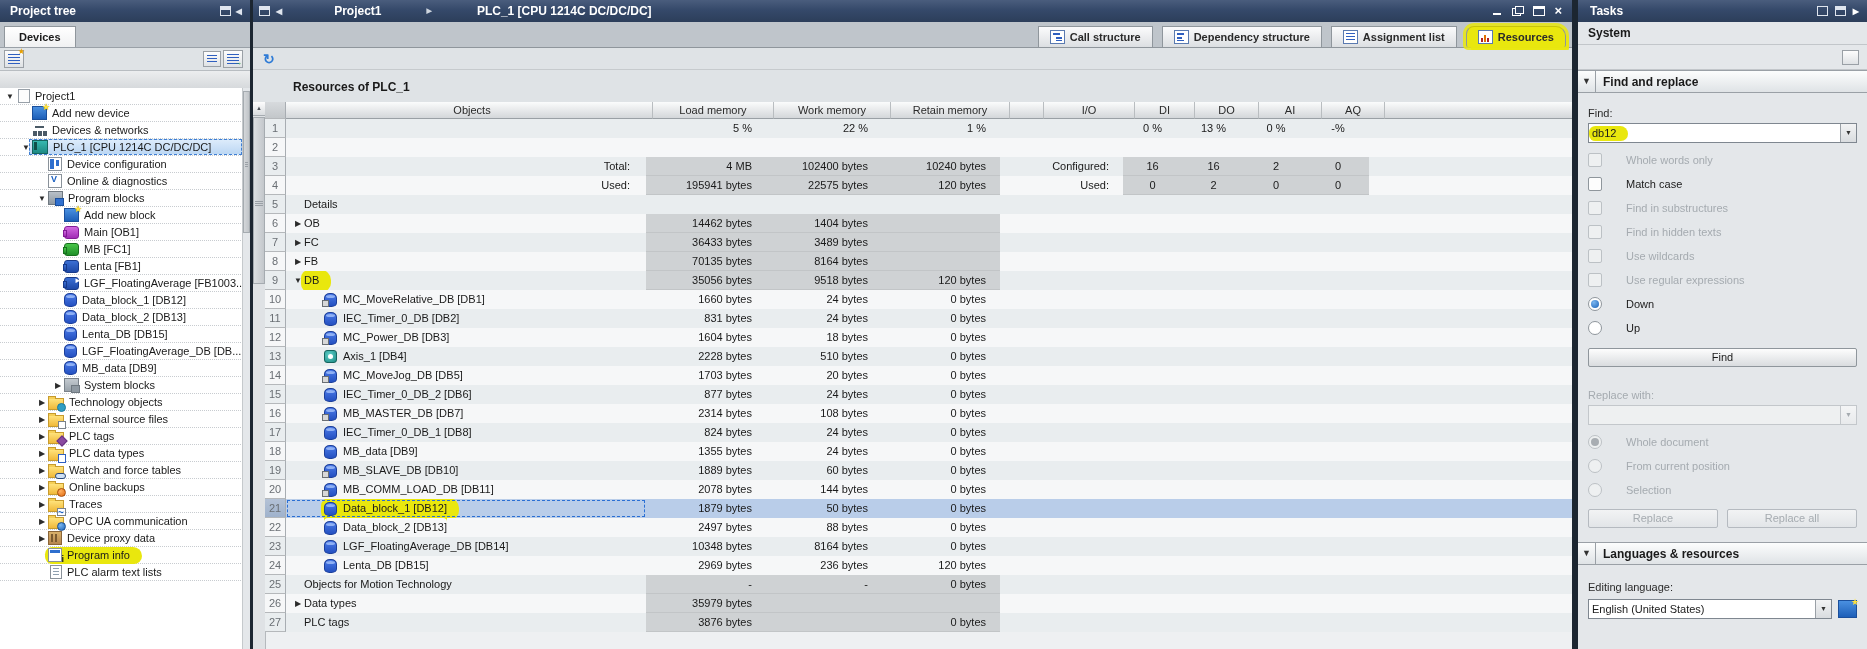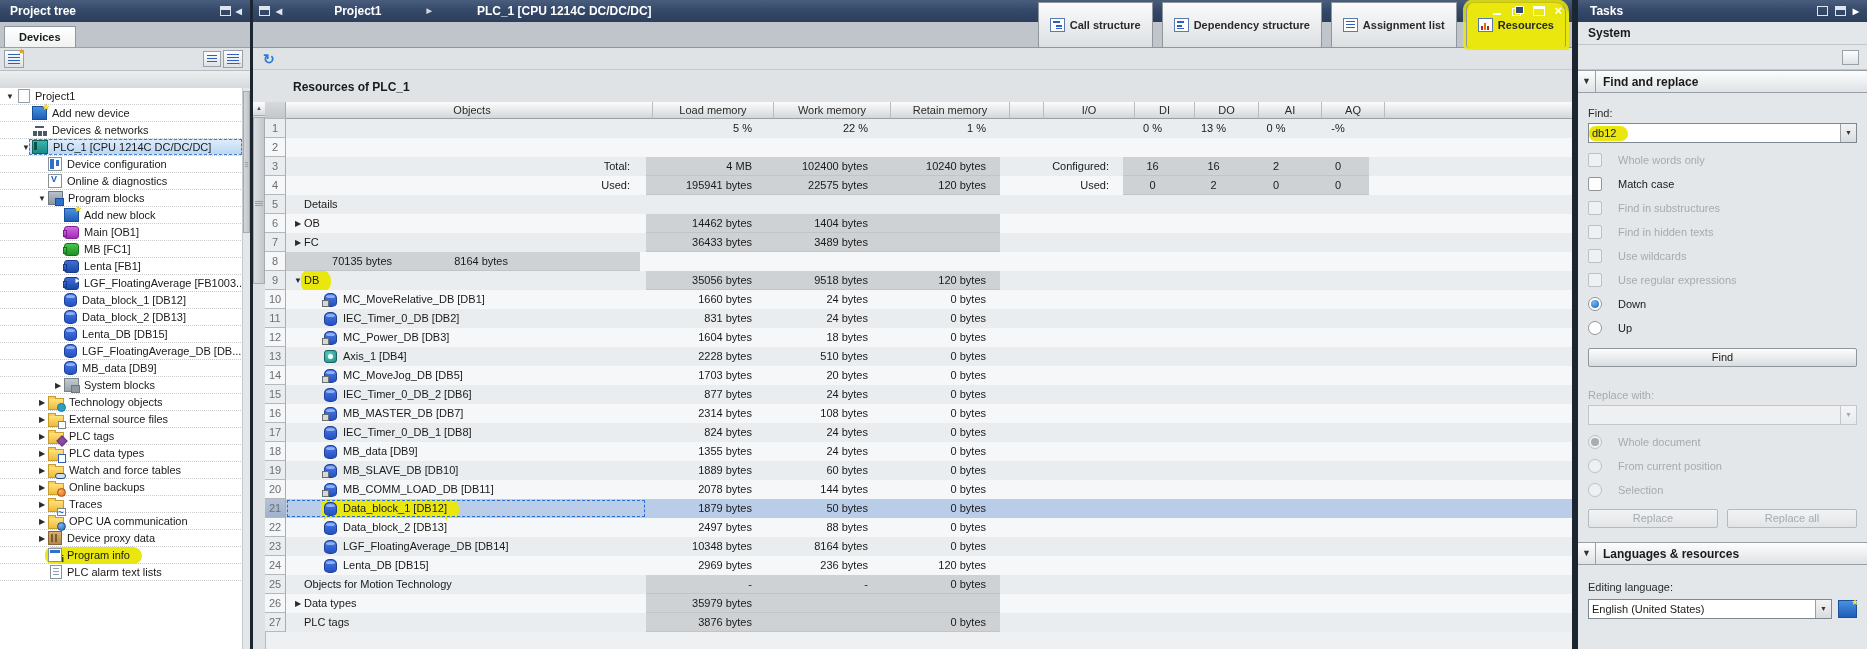--- a/index.html
+++ b/index.html
@@ -100,21 +100,21 @@
   .collapse-icons{display:flex;gap:6px;align-items:center;margin-right:14px;}
   .crumb-sep{font-size:7px;color:#cfd6df;margin:0 7px;}
   .winbtns{margin-left:auto;display:flex;gap:9px;align-items:center;padding-right:10px;}
   .wbtn{width:12px;height:10px;position:relative;display:inline-block;}
   .wbtn.min::after{content:"";position:absolute;left:2px;right:2px;bottom:1px;height:2px;background:#fff;}
   .wbtn.restore::before{content:"";position:absolute;left:0;bottom:0;width:7px;height:6px;border:1px solid #fff;}
   .wbtn.restore::after{content:"";position:absolute;right:0;top:0;width:7px;height:6px;border:1px solid #fff;background:#35496a;}
   .wbtn.max::after{content:"";position:absolute;inset:0;border:1px solid #fff;border-top:3px solid #fff;}
   .wbtn.close{color:#fff;font-size:13px;font-weight:bold;line-height:10px;width:auto;}
   .etabs{height:25px;background:#bfc5cb;display:flex;align-items:flex-end;justify-content:flex-end;padding-right:6px;border-bottom:1px solid #8f969c;}
-  .etab{height:20px;display:flex;align-items:center;gap:5px;padding:12px 11px;margin-left:9px;
+  .etab{height:20px;display:flex;align-items:center;gap:5px;padding:0 11px;margin-left:9px;
         background:linear-gradient(#fbfbfc,#dcdfe2);border:1px solid #8f969c;border-bottom:none;font-weight:bold;color:#2a2a2a;}
   .etab.hl{background:#e9e70e;border-color:#c9c40b #8f969c #b5b00a;border-radius:8px 10px 2px 2px;
         box-shadow:0 0 0 3px rgba(233,231,14,.85),4px 4px 0 -1px rgba(233,231,14,.9);justify-content:flex-end;}
   .tico{width:13px;height:12px;background:#fff;border:1px solid #5a7ab0;position:relative;flex:none;}
   .tico.call-structure::after{content:"";position:absolute;inset:2px;
         background:linear-gradient(#2f5fc0,#2f5fc0) 0 0/7px 2px no-repeat,
                    linear-gradient(#2f5fc0,#2f5fc0) 3px 4px/6px 2px no-repeat,
                    linear-gradient(#2f5fc0,#2f5fc0) 3px 7px/6px 2px no-repeat;}
   .tico.dependency-structure::after{content:"";position:absolute;inset:2px;
         background:linear-gradient(#2f5fc0,#2f5fc0) 0 0/7px 2px no-repeat,
@@ -177,21 +177,21 @@
   .flabel.dis{color:#a5abb0;}
   .combo{margin:0 10px;height:18px;background:#fff;border:1px solid #7f8790;display:flex;align-items:center;padding-left:3px;}
   .combo .arrow{margin-left:auto;width:15px;align-self:stretch;background:linear-gradient(#f2f3f4,#d9dcdf);
         border-left:1px solid #9aa0a6;text-align:center;font-size:7px;color:#333;line-height:17px;}
   .combo .arrow::after{content:"▼";}
   .combo.dis{background:#eef0f1;border-color:#c3c7cb;}
   .combo.dis .arrow{color:#a5abb0;background:linear-gradient(#f4f5f6,#e8eaec);border-left-color:#c3c7cb;}
   .chk,.radio{display:flex;align-items:center;margin:9px 0 0 10px;height:15px;}
   .chk .box{width:12px;height:12px;background:#fdfdfd;border:1px solid #8f969c;border-radius:2px;flex:none;}
   .chk.dis .box{background:#eef0f1;border-color:#bcc1c5;}
-  .chk .lbl,.radio .lbl{margin-left:16px;}
+  .chk .lbl,.radio .lbl{margin-left:24px;}
   .chk.dis .lbl,.radio.dis .lbl{color:#a5abb0;}
   .radio .dot{width:12px;height:12px;border-radius:50%;border:1px solid #8f969c;background:#fff;position:relative;flex:none;}
   .radio.on .dot::after{content:"";position:absolute;inset:2px;border-radius:50%;
         background:radial-gradient(circle at 35% 30%,#7ab6f0,#1c63b8);}
   .radio.dis .dot{border-color:#bcc1c5;background:#eef0f1;}
   .radio.dis.on .dot::after{background:#a8adb2;}
   .btn{height:17px;background:linear-gradient(#fdfdfd,#d9dcdf);border:1px solid #8f969c;border-radius:2px;
         text-align:center;line-height:16px;color:#1a1a1a;}
   .btn.dis{color:#a5abb0;border-color:#b5bac0;background:linear-gradient(#f2f3f4,#e2e5e8);}
   #find-btn{margin:13px 10px 0 10px;}
@@ -614,20 +614,26 @@
               <div class="c gap center"></div>
               <div class="c io right"></div>
               <div class="c di center"></div>
               <div class="c do center"></div>
               <div class="c ai center"></div>
               <div class="c aq center"></div>
               <div class="c fill"></div>
             </div>
             <div class="trow r-b">
               <div class="c num">8</div>
+              <div class="c obj">
+                <span class="texp exp-right"></span>
+                <span class="lblwrap">
+                  <span>FB</span>
+                </span>
+              </div>
               <div class="c vload right shade">70135 bytes</div>
               <div class="c vwork right shade">8164 bytes</div>
               <div class="c vretain right shade"></div>
               <div class="c gap center"></div>
               <div class="c io right"></div>
               <div class="c di center"></div>
               <div class="c do center"></div>
               <div class="c ai center"></div>
               <div class="c aq center"></div>
               <div class="c fill"></div>

